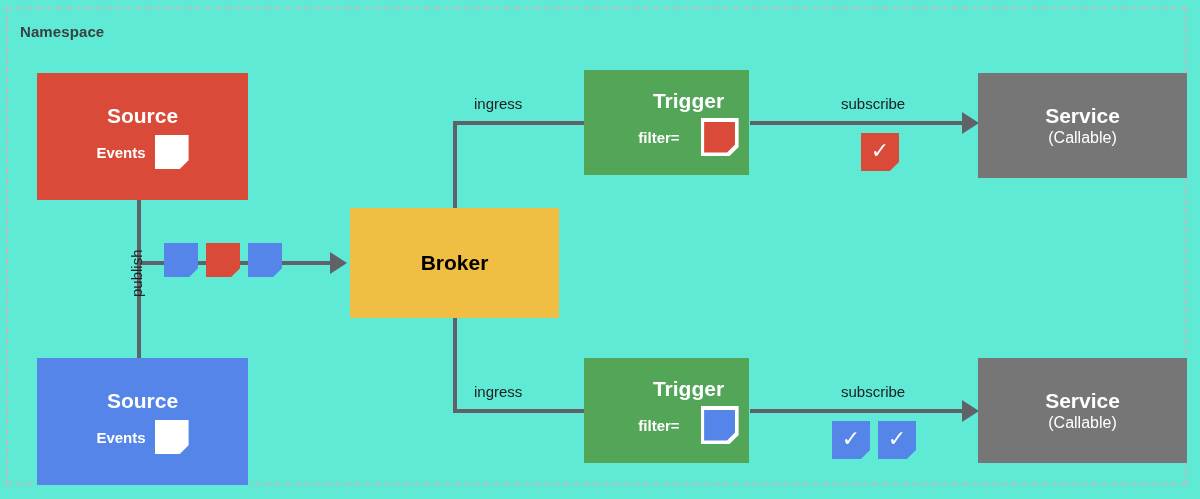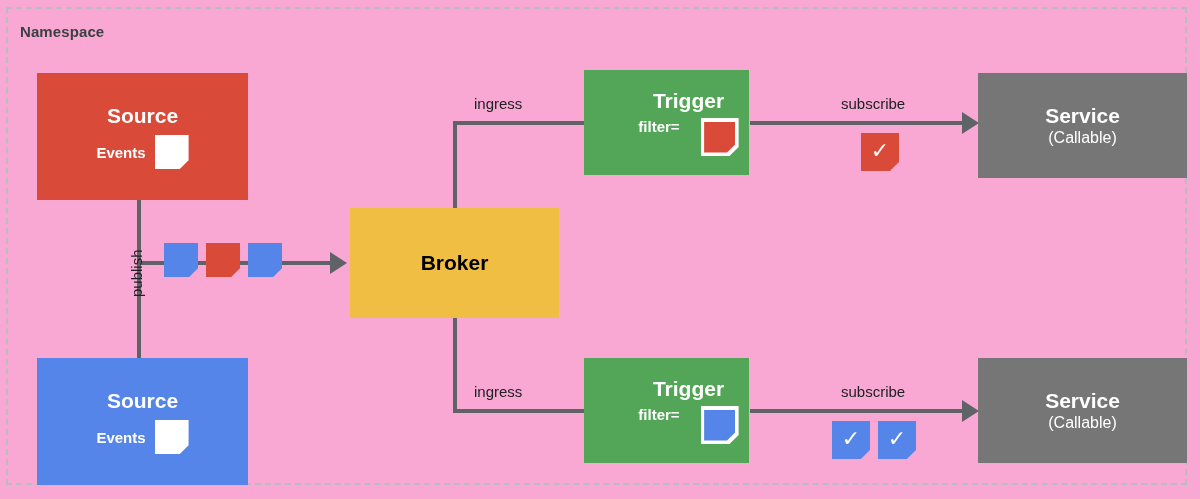--- a/index.html
+++ b/index.html
@@ -8,21 +8,21 @@
     padding: 0;
     background: #ffffff;
   }
   body {
     font-family: "Liberation Sans", sans-serif;
   }
   #canvas {
     position: relative;
     width: 1200px;
     height: 499px;
-    background: #f9a8d4;
+    background: #5eead4;
     overflow: hidden;
   }
 
   
   .namespace-frame {
     position: absolute;
     left: 6px;
     top: 7px;
     width: 1181px;
     height: 478px;
@@ -91,21 +91,21 @@
     font-size: 21px;
     font-weight: bold;
     margin: 16px;
   }
 
   
   .trigger-box { width: 165px; height: 105px; background: #53a657; padding-left: 44px; }
   .trigger-box .node-title { margin-bottom: 6px; }
   .trigger-row {
     display: flex;
-    align-items: flex-start;
+    align-items: center;
     justify-content: center;
     gap: 21px;
   }
   .trigger-row .filter-label {
     font-weight: bold;
     font-size: 15px;
     color: #ffffff;
   }
 
   

